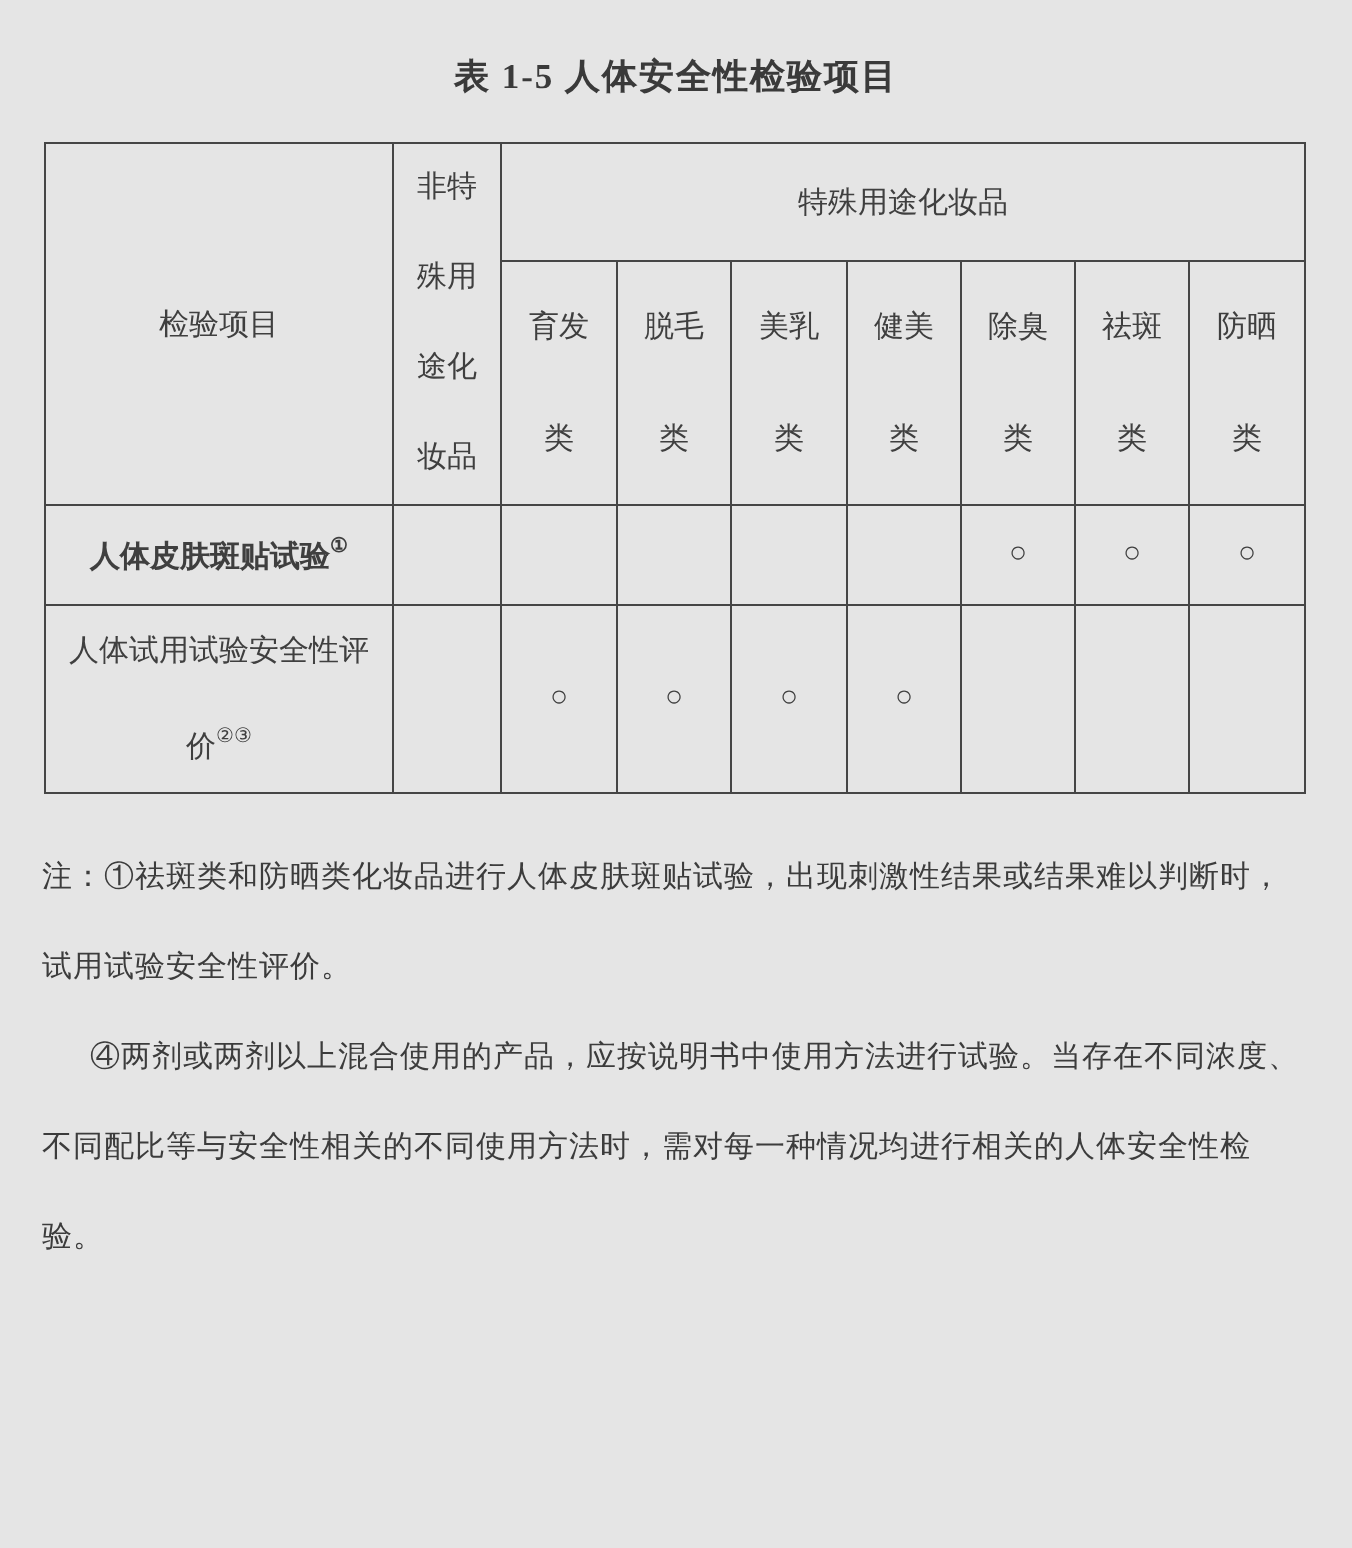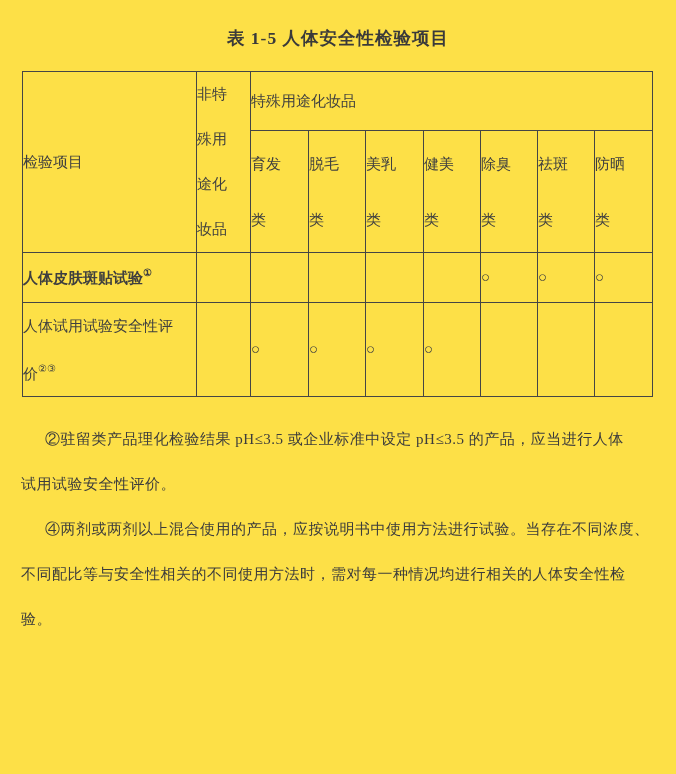--- a/index.html
+++ b/index.html
@@ -1,19 +1,19 @@
 <!DOCTYPE html>
 <html><head>
 <meta charset="utf-8">
 <style>
   html,body{margin:0;padding:0;background:#ffffff;}
   .page{
     position:relative;
     width:676px;height:774px;
-    background:#fde047;
+    background:#e5e5e5;
     font-family:"Liberation Serif","DejaVu Serif",serif;
     color:#3f3f3f;
     overflow:hidden;
   }
   .doc-title{
     margin-top:26px;
     text-align:center;
     font-size:17.5px;
     font-weight:bold;
     color:#3a3a3a;
@@ -21,21 +21,21 @@
   }
   table.safety{
     border-collapse:collapse;
     table-layout:fixed;
     margin:21px 0 0 22px;
     width:631px;
   }
   table.safety td{
     border:1px solid #454545;
     padding:0;
-    text-align:left;
+    text-align:center;
     vertical-align:middle;
     font-size:15px;
     color:#3f3f3f;
   }
   tr.hr1{height:59px;}
   tr.hr2{height:121px;}
   tr.r1{height:50px;font-weight:bold;}
   tr.r2{height:94px;margin-top:28px;}
   td.multiline, span.multiline{white-space:pre-line;}
   td.col-nonspecial{line-height:45px;}
@@ -126,20 +126,20 @@
       <td class="mark">○</td>
       <td class="mark">○</td>
       <td class="mark"></td>
       <td class="mark"></td>
       <td class="mark"></td>
     </tr>
   </tbody>
     </table>
 
   <div class="notes">
-    <div class="note-line indent">②驻留类产品理化检验结果 pH≤3.5 或企业标准中设定 pH≤3.5 的产品，应当进行人体</div>
+    <div class="note-line">注：①祛斑类和防晒类化妆品进行人体皮肤斑贴试验，出现刺激性结果或结果难以判断时，</div>
     <div class="note-line">试用试验安全性评价。</div>
     <div class="note-line indent">④两剂或两剂以上混合使用的产品，应按说明书中使用方法进行试验。当存在不同浓度、</div>
     <div class="note-line">不同配比等与安全性相关的不同使用方法时，需对每一种情况均进行相关的人体安全性检</div>
     <div class="note-line">验。</div>
   </div>
 
 </div>
 
 </body></html>

